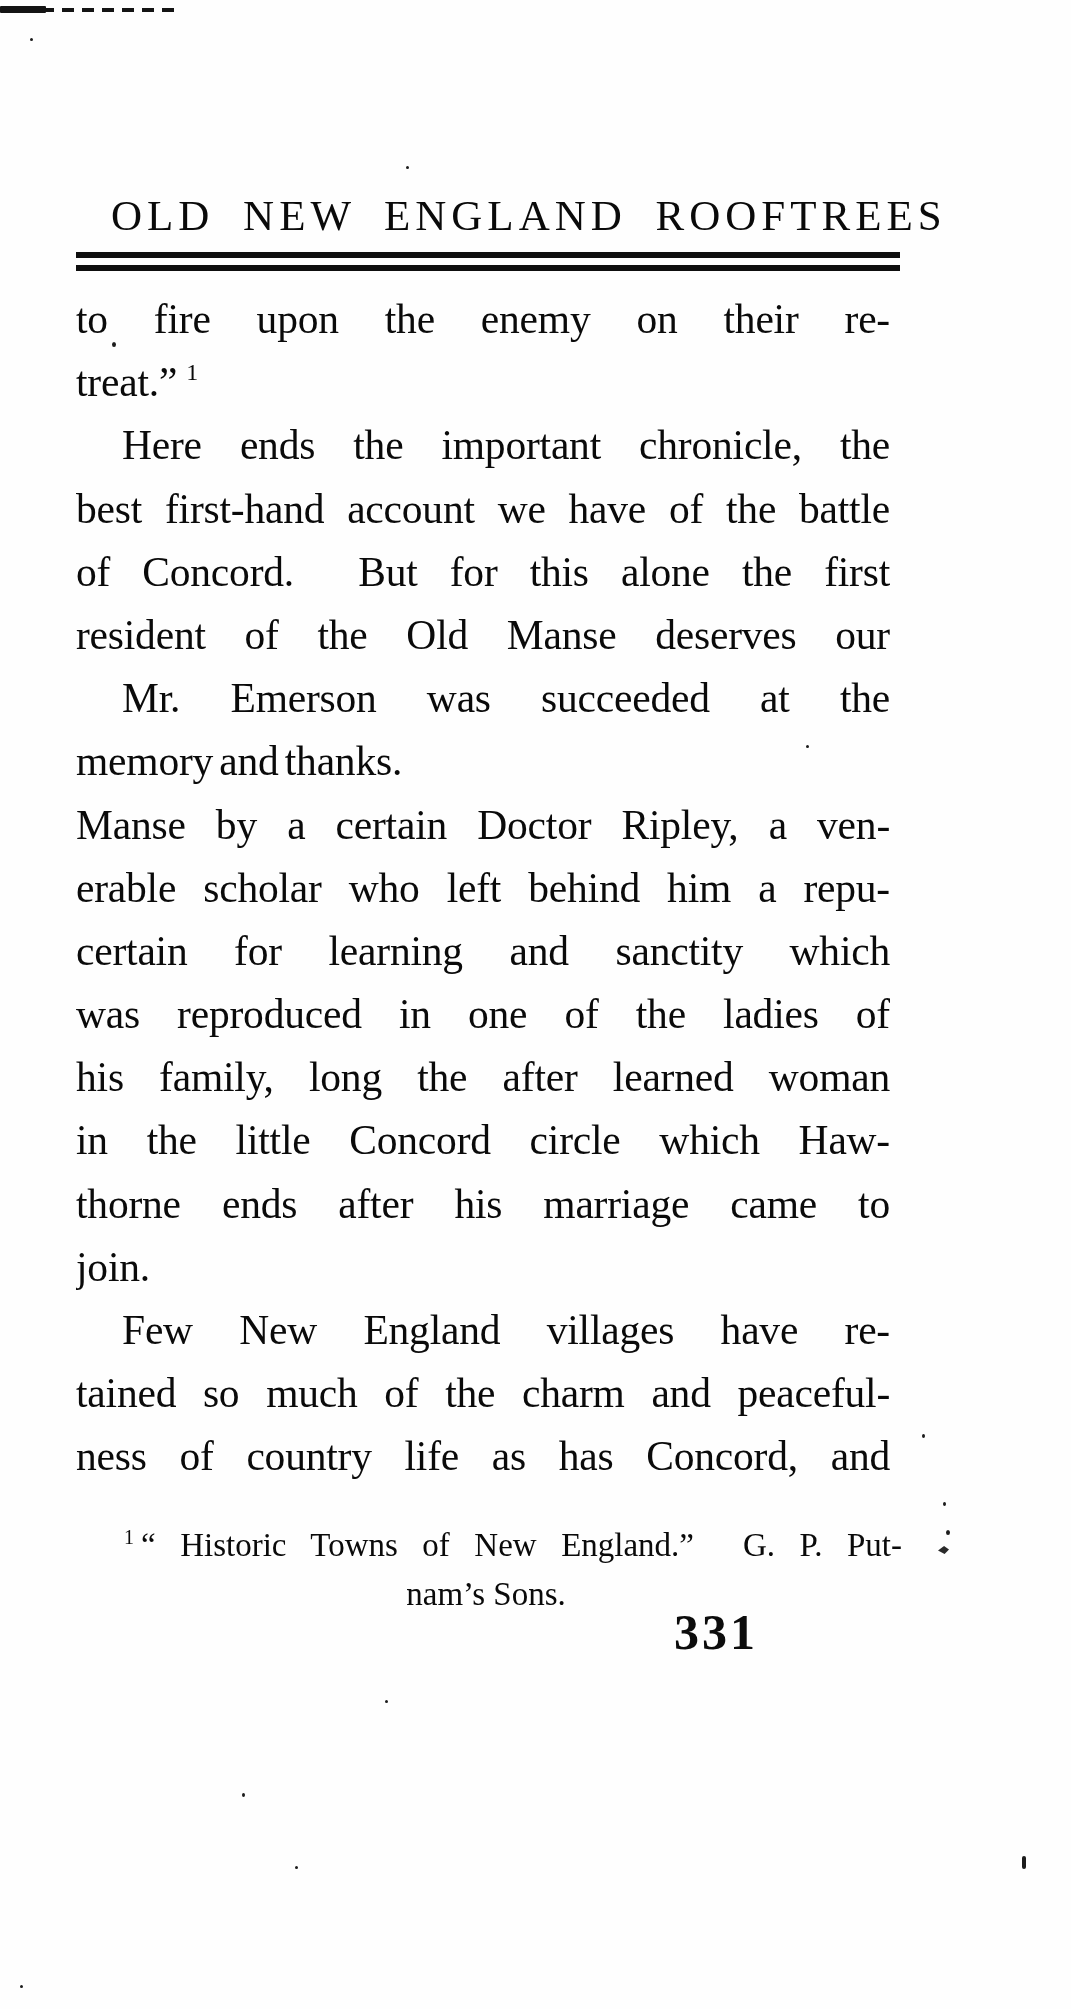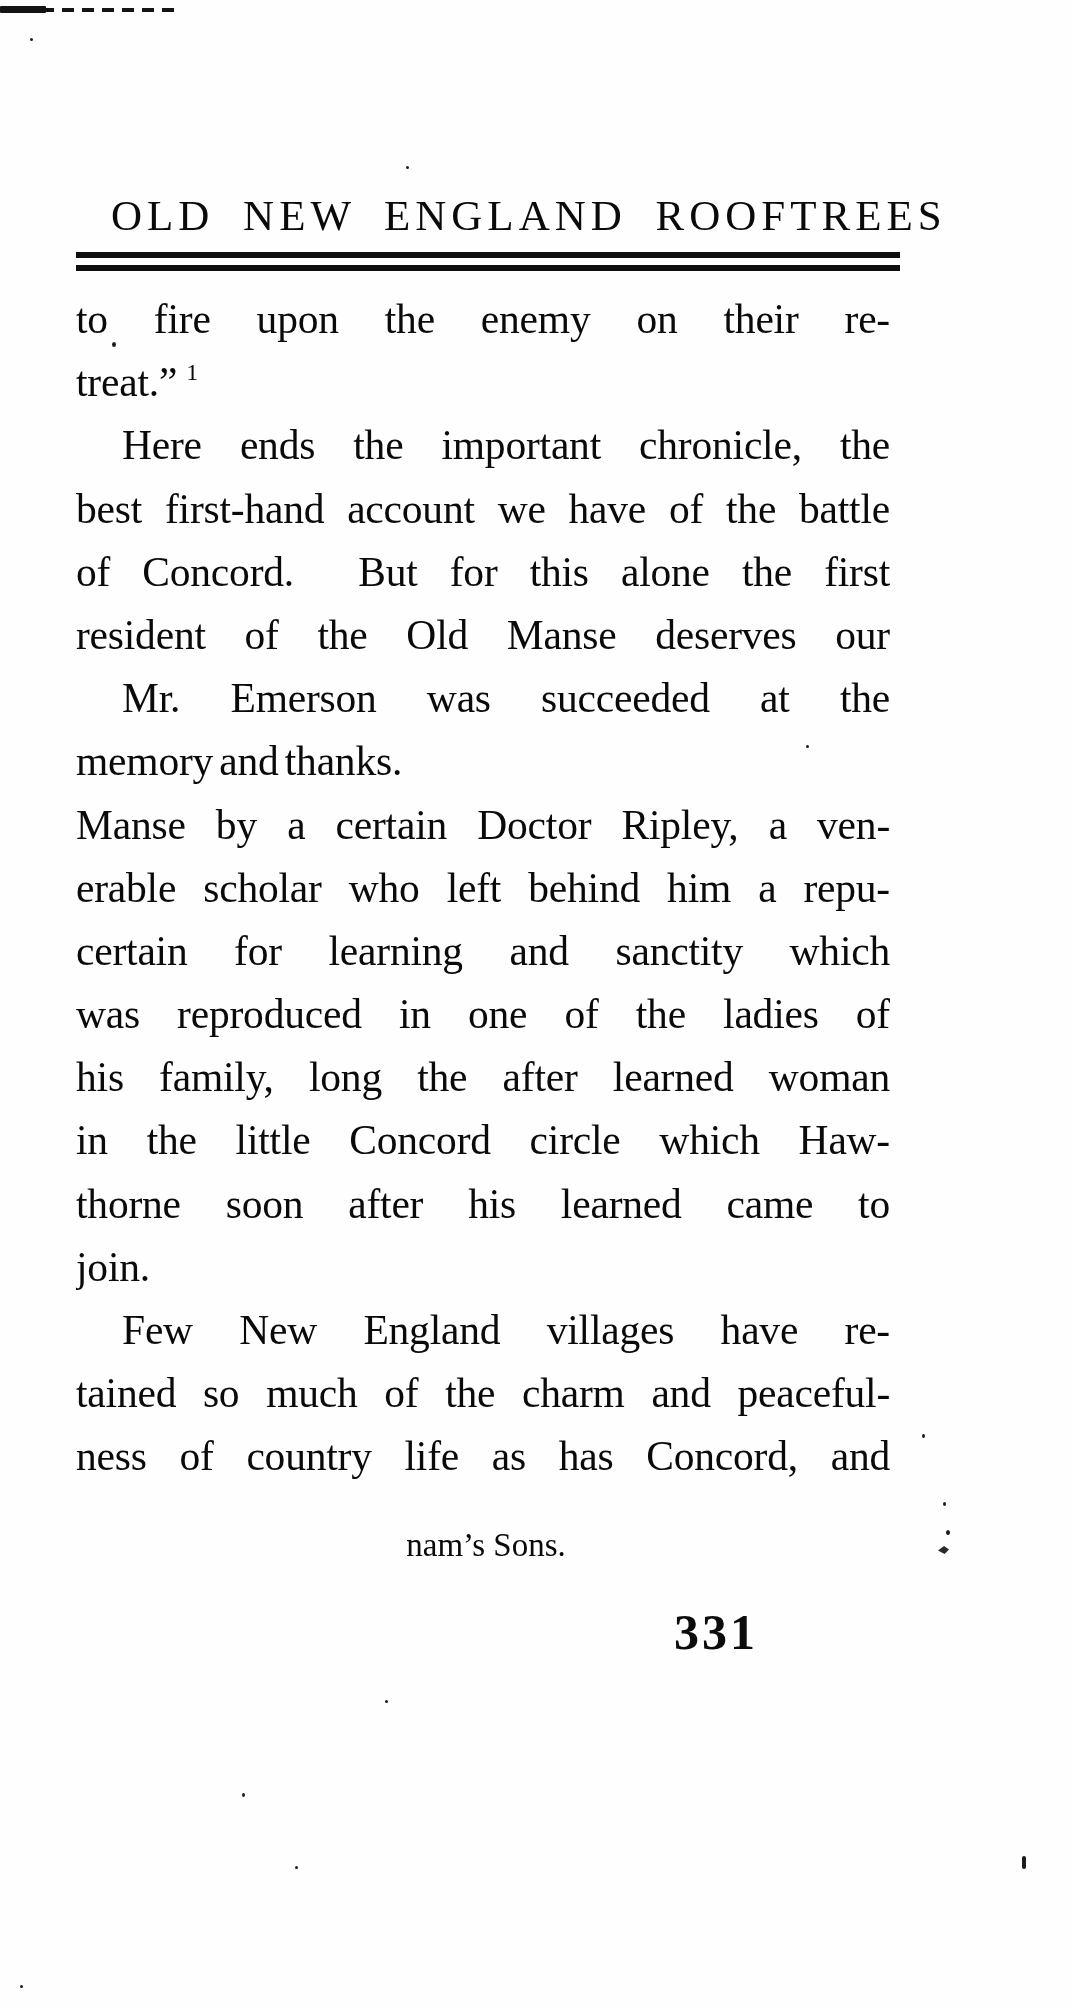--- a/index.html
+++ b/index.html
@@ -189,26 +189,29 @@
     <div class="line">of Concord.&nbsp; But for this alone the first</div>
     <div class="line">resident of the Old Manse deserves our</div>
     <div class="line indent">Mr. Emerson was succeeded at the</div>
     <div class="line last">memory and thanks.</div>
     <div class="line">Manse by a certain Doctor Ripley, a ven-</div>
     <div class="line">erable scholar who left behind him a repu-</div>
     <div class="line">certain for learning and sanctity which</div>
     <div class="line">was reproduced in one of the ladies of</div>
     <div class="line">his family, long the after learned woman</div>
     <div class="line">in the little Concord circle which Haw-</div>
-    <div class="line">thorne soon after his learned came to</div>
+    <div class="line">thorne ends after his marriage came to</div>
     <div class="line last">join.</div>
     <div class="line indent">Few New England villages have re-</div>
     <div class="line">tained so much of the charm and peaceful-</div>
     <div class="line">ness of country life as has Concord, and</div>
   </div>
 
   <div class="footnote">
+    <div class="fn-line-1">
+      <sup class="fnmark">1</sup><span>“ Historic Towns of New England.”&nbsp; G. P. Put-</span>
+    </div>
     <div class="fn-line-2">nam’s Sons.</div>
   </div>
 
   <div class="page-number">331</div>
 
 </div>
 
 </body></html>

